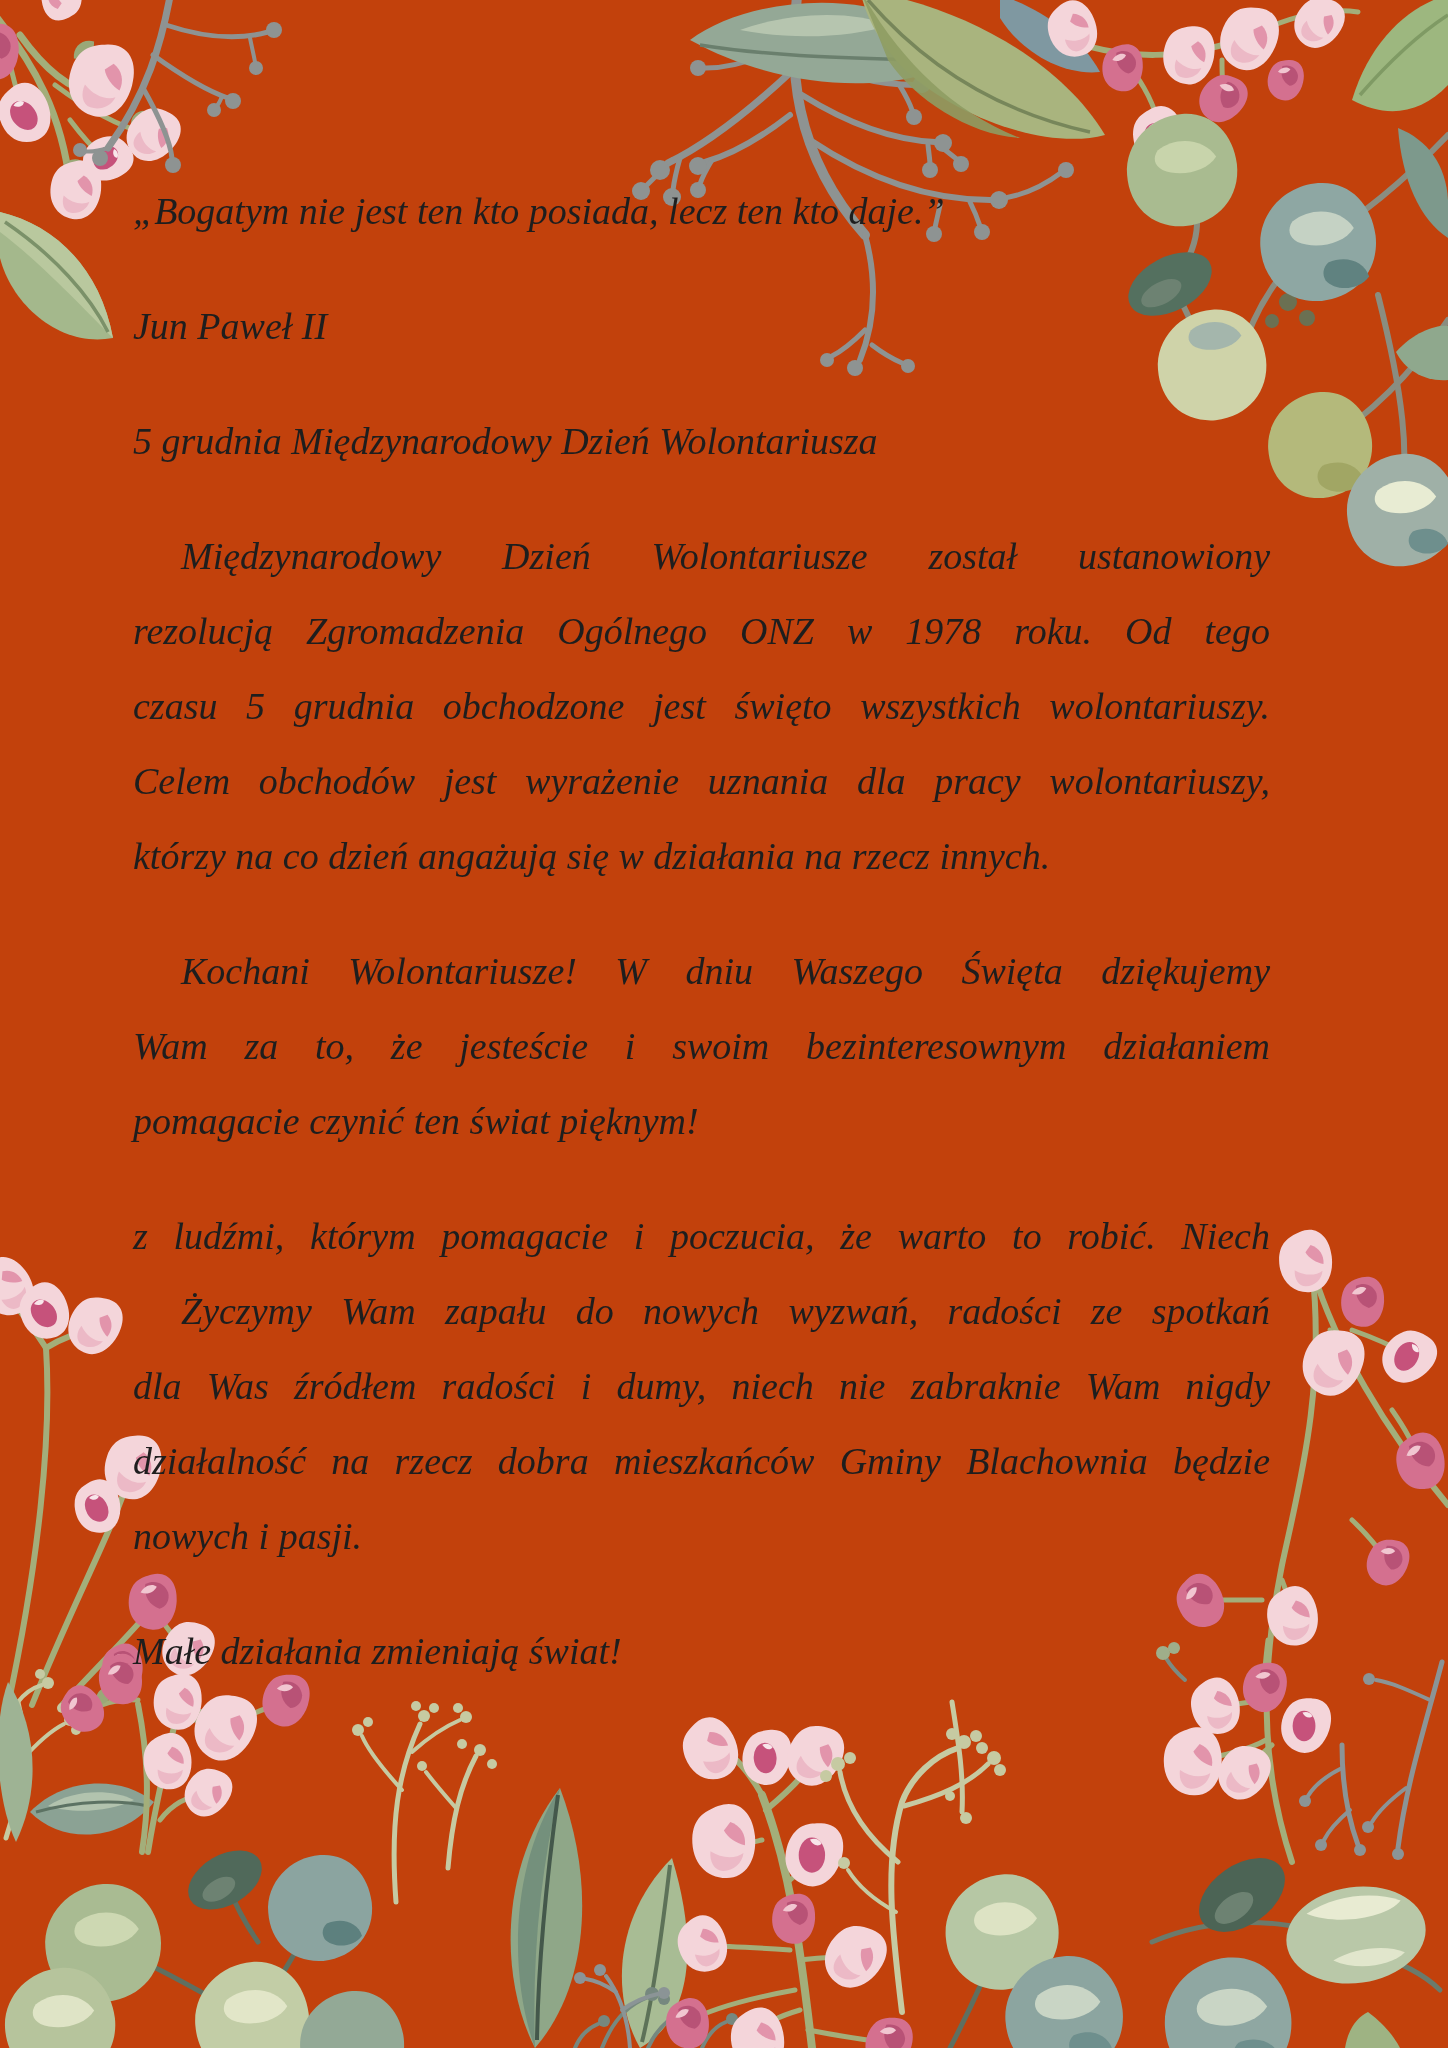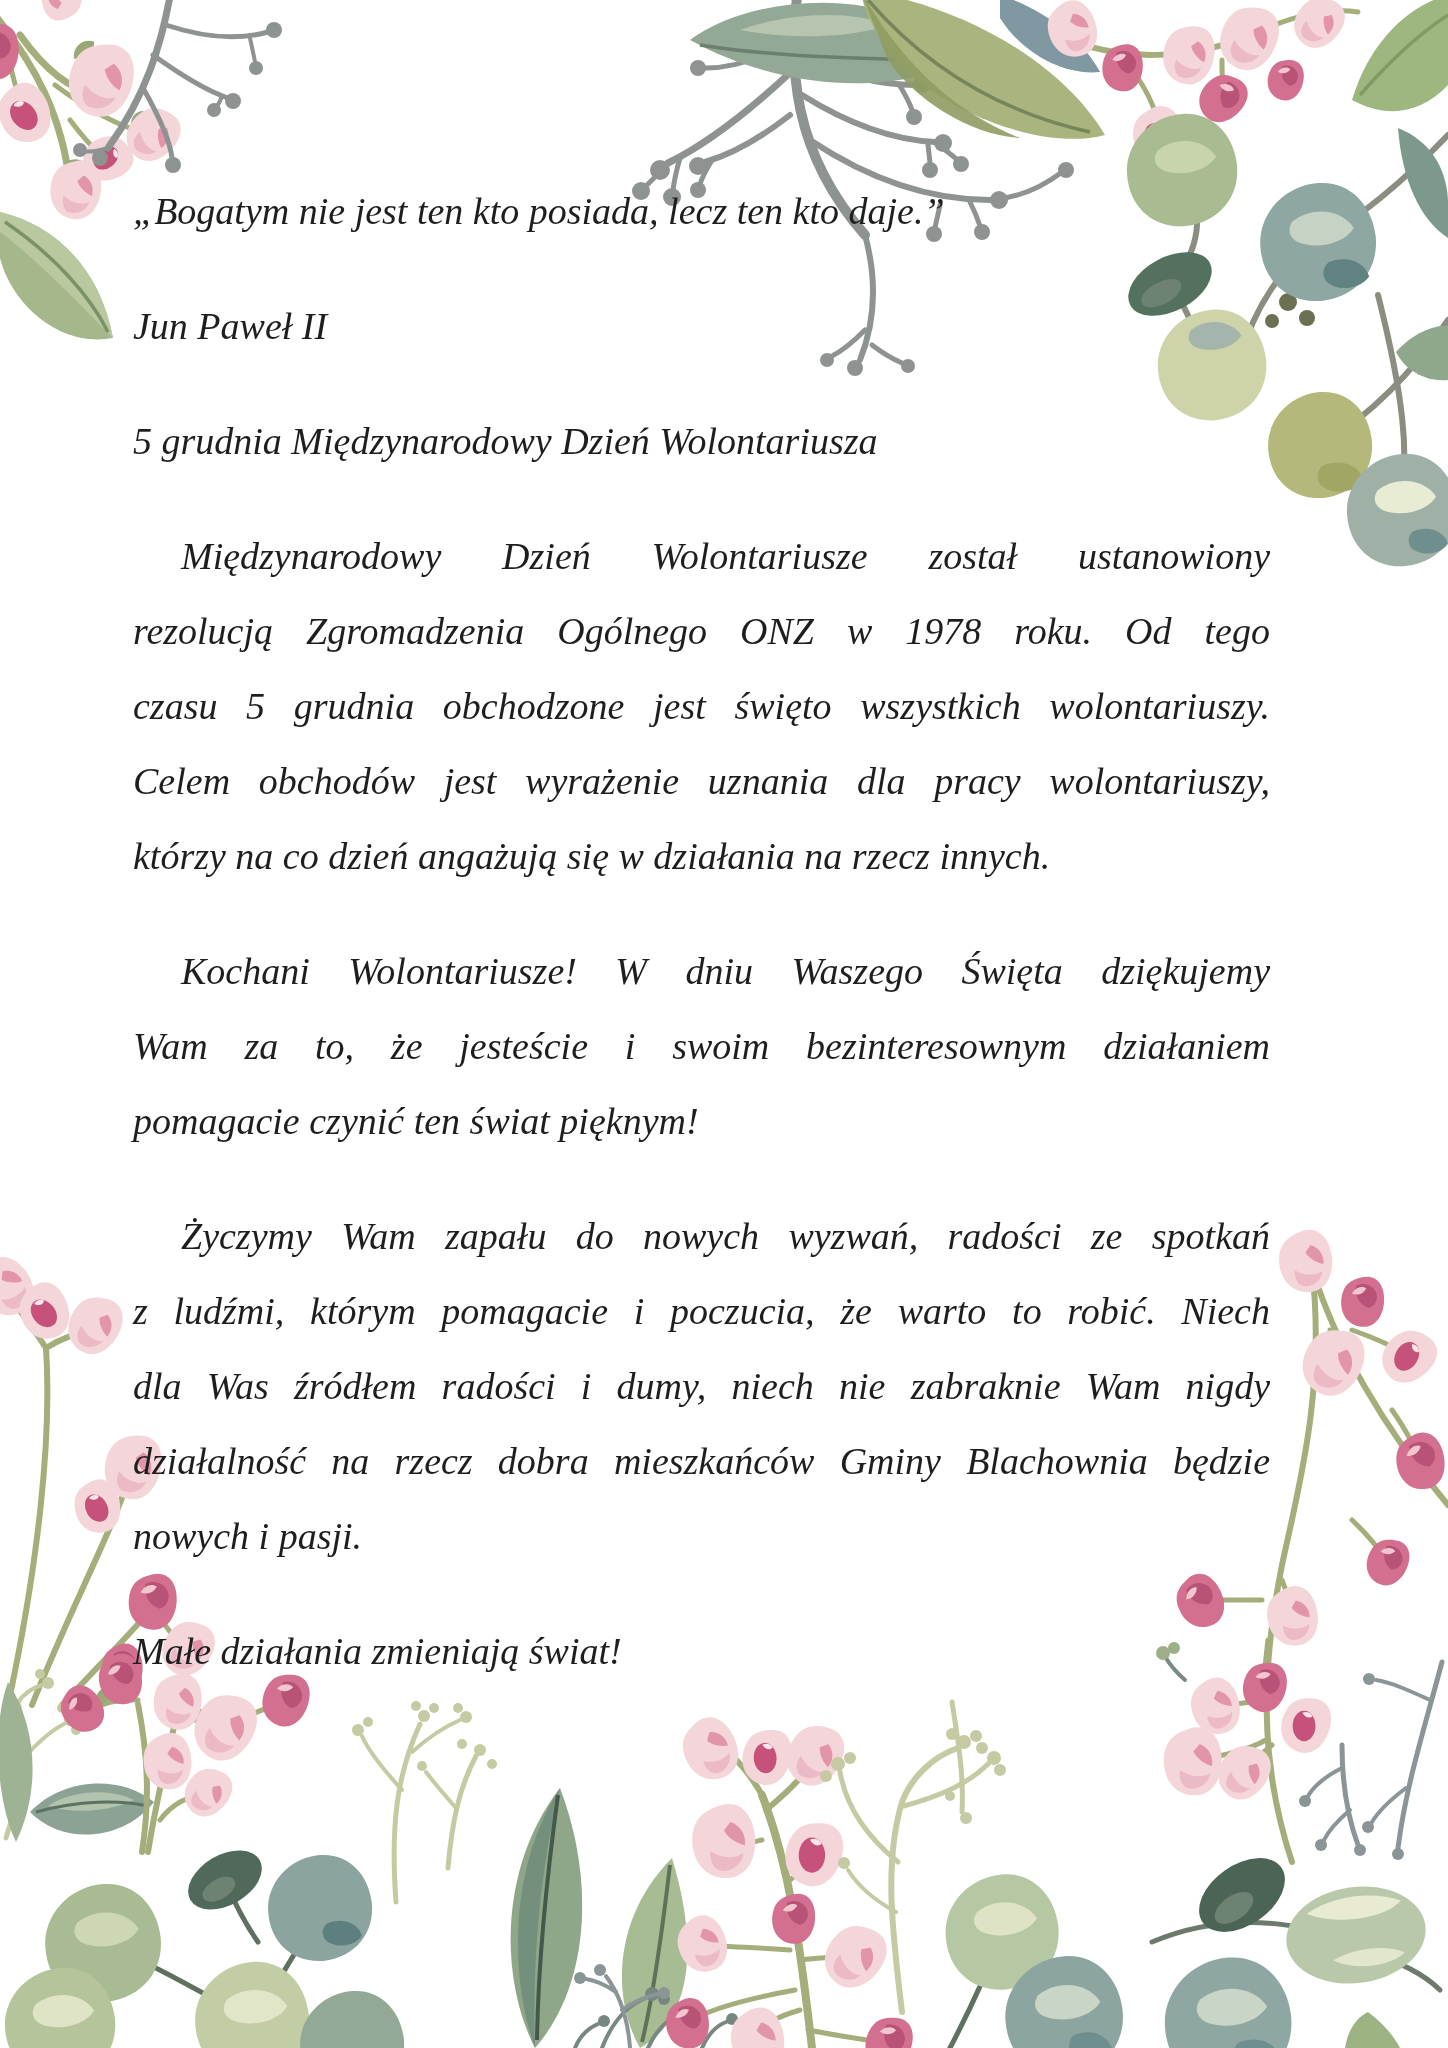--- a/index.html
+++ b/index.html
@@ -1,16 +1,16 @@
 <!DOCTYPE html>
 <html><head>
 <meta charset="utf-8">
 <style>
   html,body{margin:0;padding:0;background:#e9e9e9;}
-  .page{position:relative;width:1448px;height:2048px;background:#ffffff;overflow:hidden;margin:0 auto;}
+  .page{position:relative;width:1448px;height:2048px;background:#c2410c;overflow:hidden;margin:0 auto;}
   .decor{position:absolute;left:0;top:0;width:1448px;height:2048px;z-index:1;pointer-events:none;}
   .textcol{
     position:absolute;left:133px;top:174px;width:1137px;z-index:2;
     font-family:"Liberation Serif","DejaVu Serif",serif;
     font-style:italic;font-size:38px;color:#1e1e1e;
   }
   .blk{margin-bottom:40px;}
   .line{line-height:75px;text-align:justify;text-align-last:justify;}
   .line.end{text-align:left;text-align-last:left;}
   .line.ind{padding-left:48px;}
@@ -451,22 +451,22 @@
       <div class="line">czasu 5 grudnia obchodzone jest święto wszystkich wolontariuszy.</div>
       <div class="line">Celem obchodów jest wyrażenie uznania dla pracy wolontariuszy,</div>
       <div class="line end">którzy na co dzień angażują się w działania na rzecz innych.</div>
     </div>
     <div class="blk">
       <div class="line ind">Kochani Wolontariusze! W dniu Waszego Święta dziękujemy</div>
       <div class="line">Wam za to, że jesteście i swoim bezinteresownym działaniem</div>
       <div class="line end">pomagacie czynić ten świat pięknym!</div>
     </div>
     <div class="blk">
+      <div class="line">z ludźmi, którym pomagacie i poczucia, że warto to robić. Niech</div>
       <div class="line ind">Życzymy Wam zapału do nowych wyzwań, radości ze spotkań</div>
-      <div class="line">z ludźmi, którym pomagacie i poczucia, że warto to robić. Niech</div>
       <div class="line">dla Was źródłem radości i dumy, niech nie zabraknie Wam nigdy</div>
       <div class="line">działalność na rzecz dobra mieszkańców Gminy Blachownia będzie</div>
       <div class="line end">nowych i pasji.</div>
     </div>
     <div class="blk">
       <div class="line end">Małe działania zmieniają świat!</div>
     </div>
   </div>
 </div>
 

